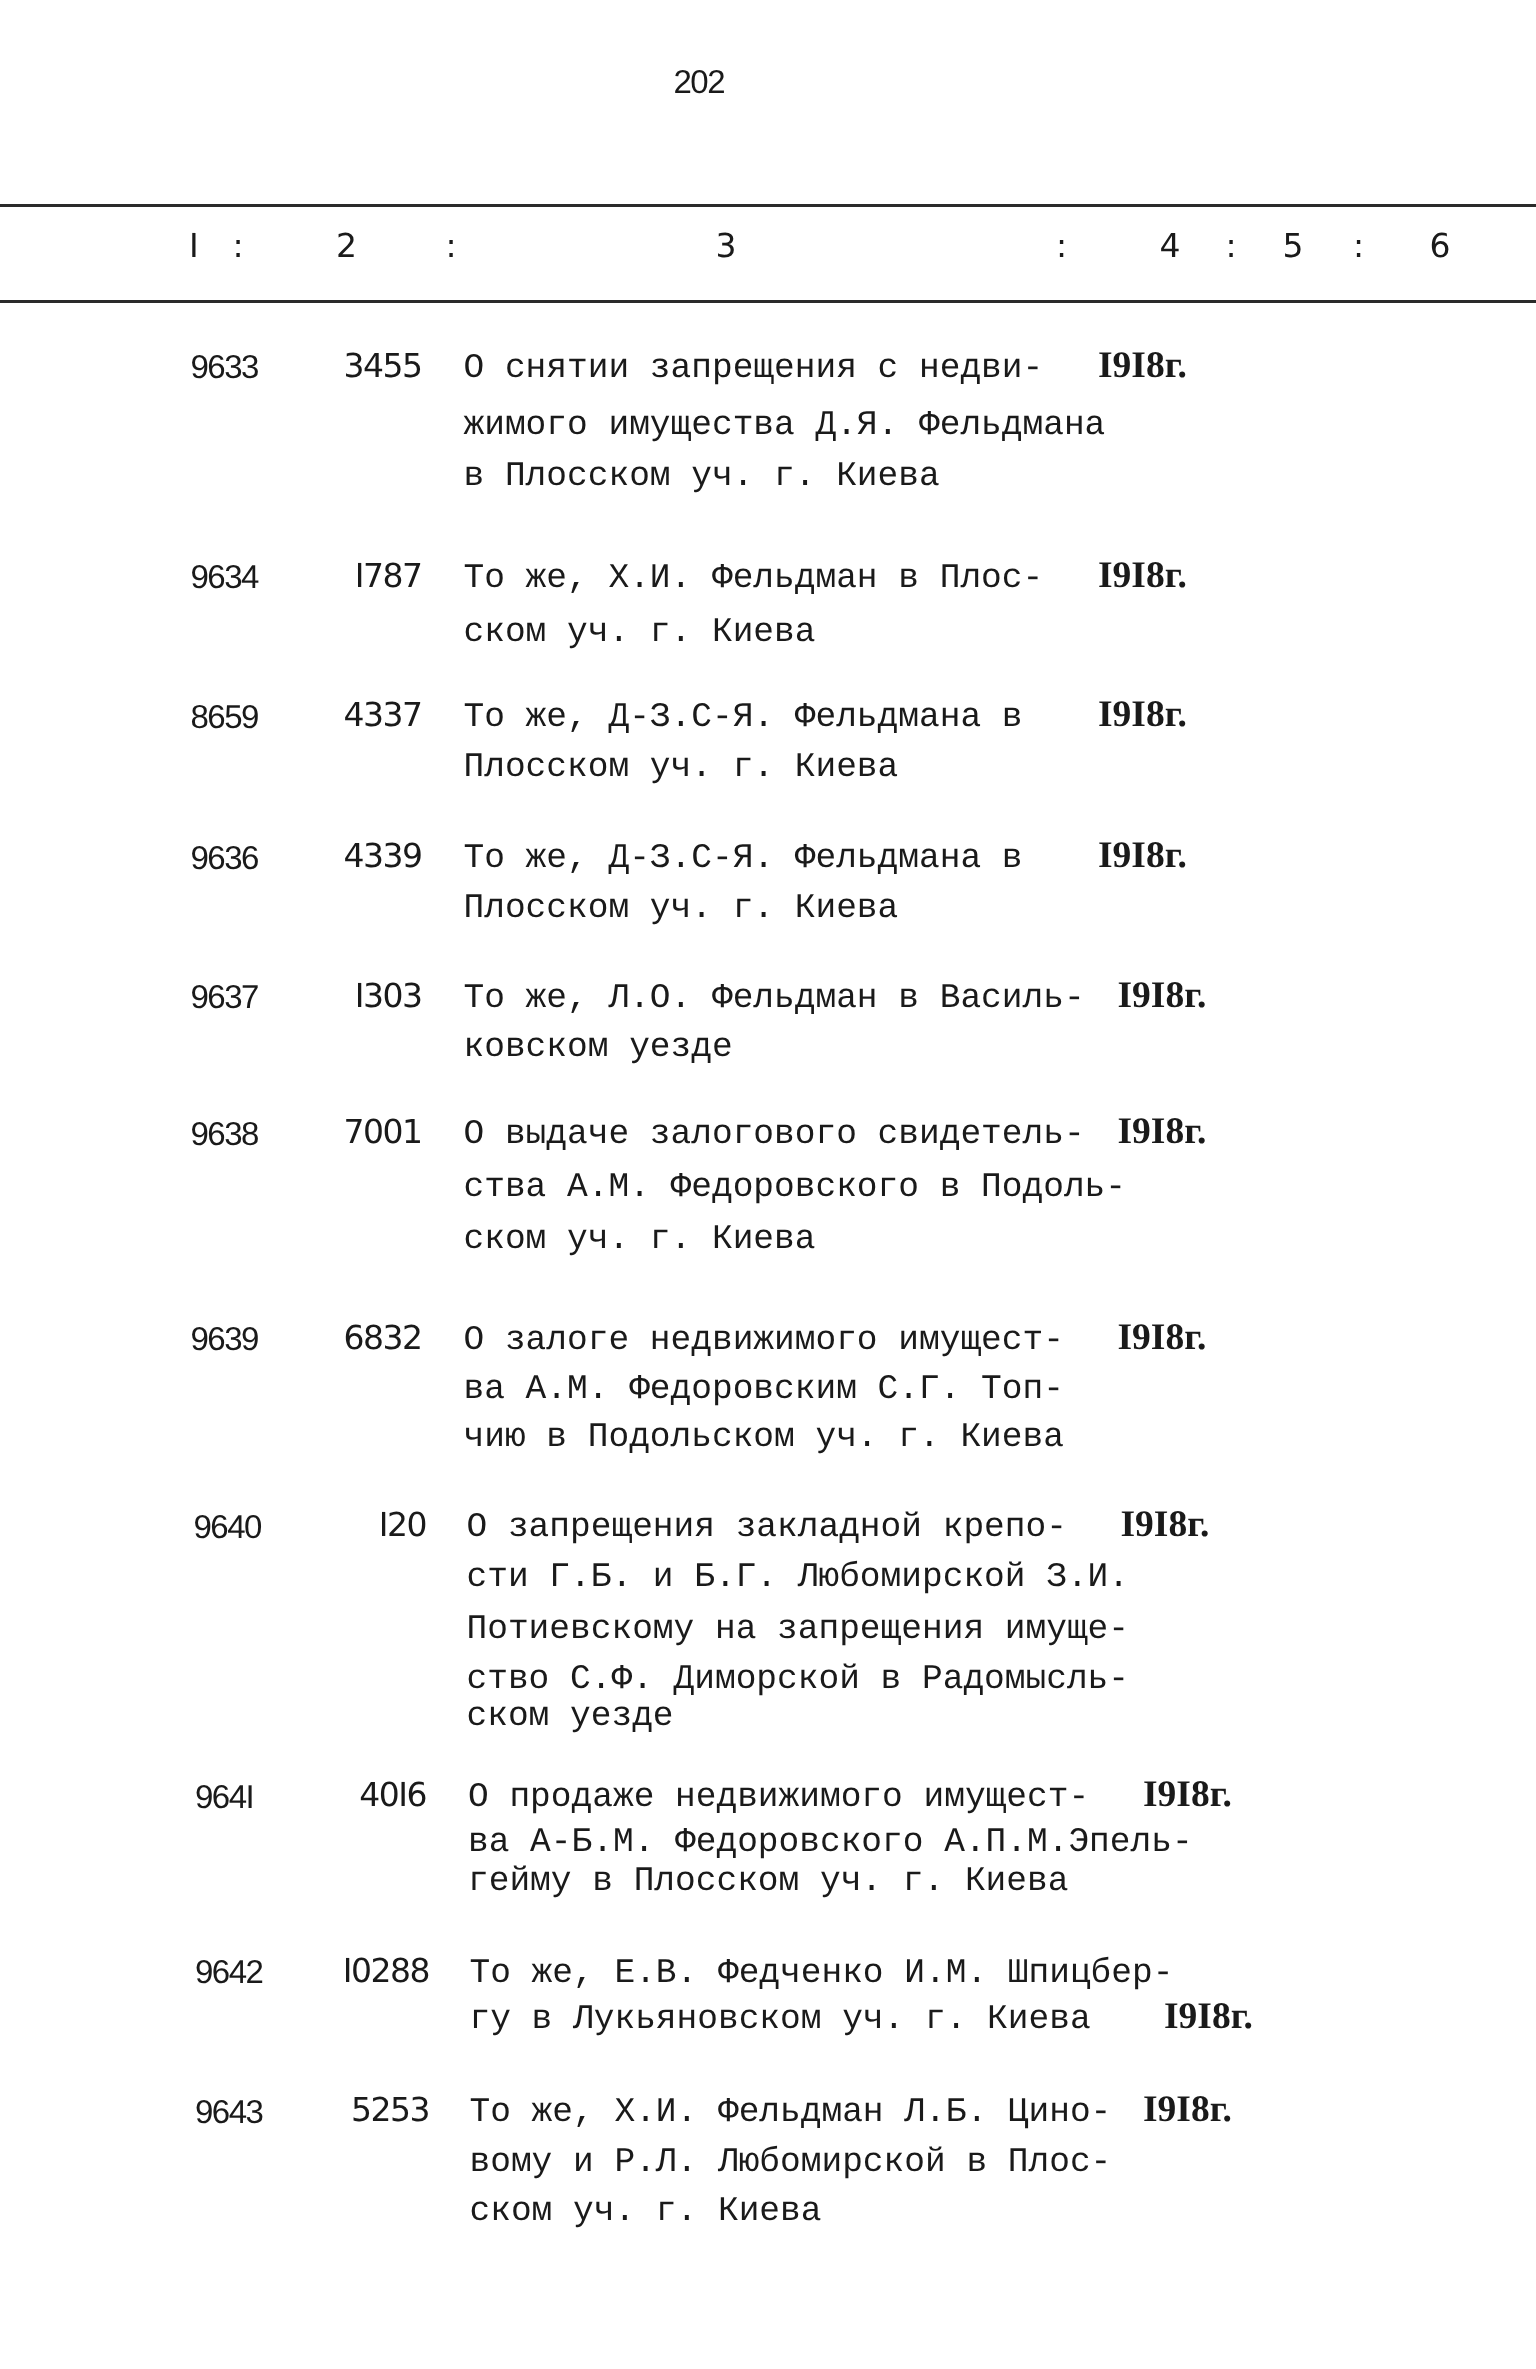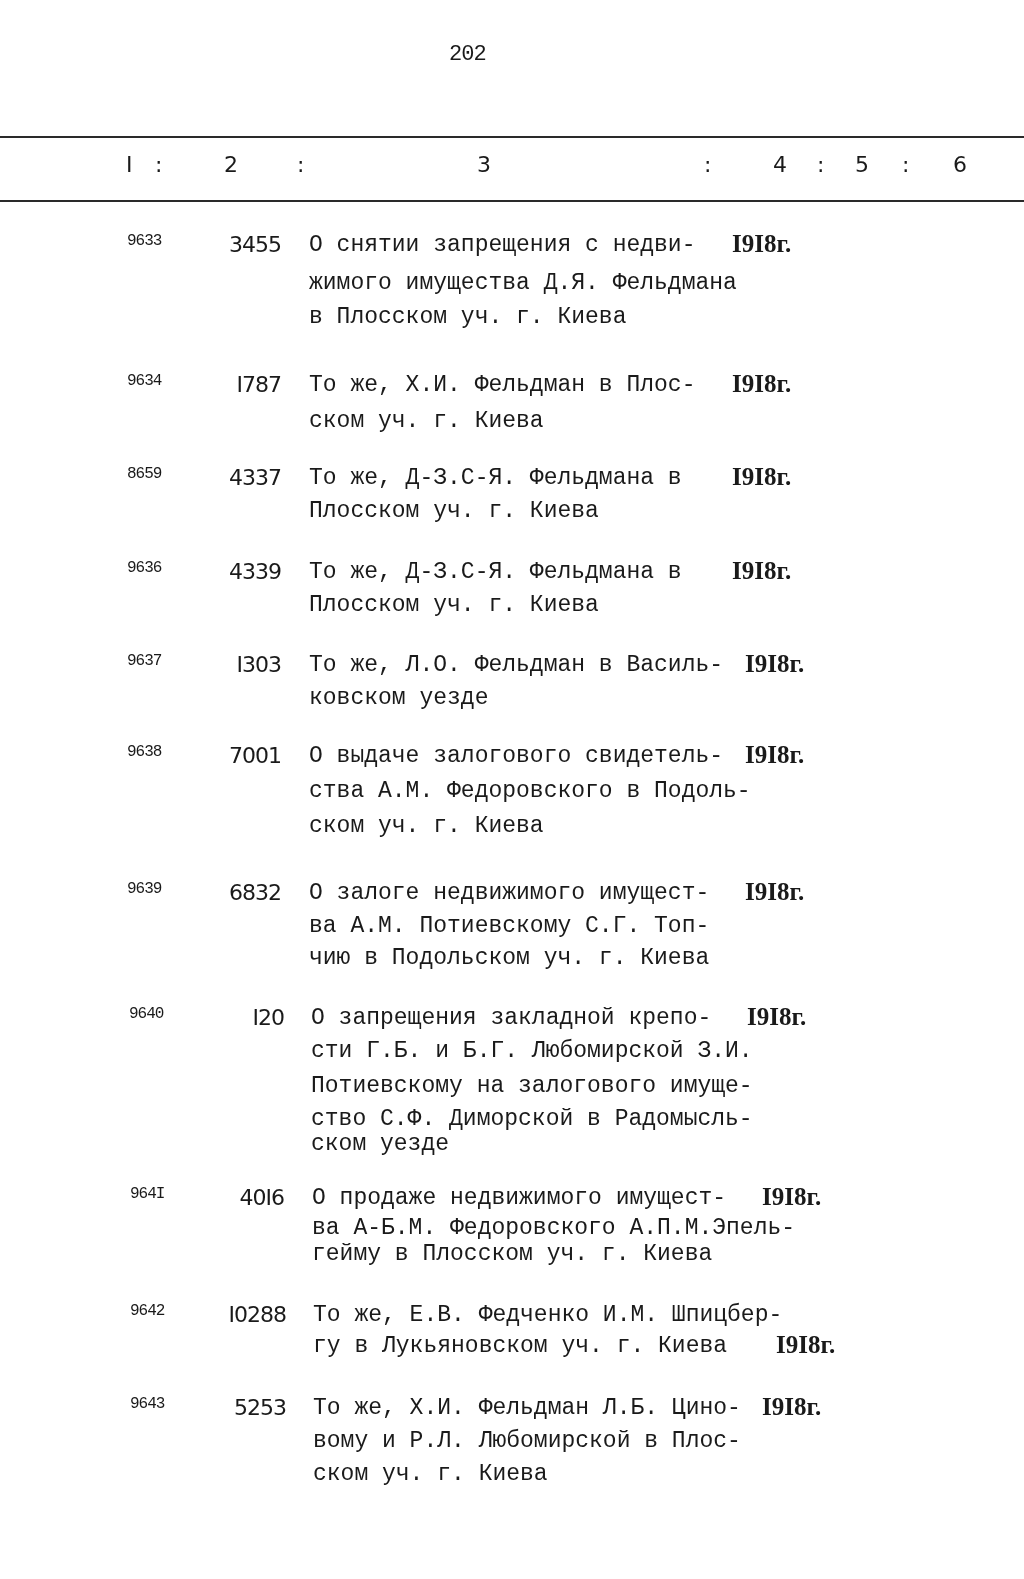--- a/index.html
+++ b/index.html
@@ -6,41 +6,41 @@
   body {
     width: 1024px; height: 1579px;
     background: #ffffff;
     position: relative;
     overflow: hidden;
     font-family: "Liberation Mono", "DejaVu Sans Mono", monospace;
     color: #1a1a1a;
   }
   .page-number {
     position: absolute; left: 449px; top: 42px;
-    font-family: Liberation Mono, monospace;
+    font-family: Liberation Sans, sans-serif;
     font-size: 22px; letter-spacing: -1px;
   }
   .rule {
     position: absolute; left: 0; width: 1024px; height: 2px;
     background: #2a2a2a;
   }
   .rule.top { top: 136px; }
   .rule.bottom { top: 200px; }
   .hdr {
     position: absolute; top: 152px;
     font-family: "DejaVu Sans", sans-serif;
     font-size: 22px;
   }
   .row { position: absolute; left: 0; width: 1024px; }
   .num, .code, .year, .line {
     position: absolute;
     font-size: 23px;
     white-space: pre;
   }
-  .num { font-family: Liberation Mono, monospace; font-size: 16px; letter-spacing: -1px; }
+  .num { font-family: Liberation Sans, sans-serif; font-size: 22px; letter-spacing: -1px; }
   .code { font-family: "DejaVu Sans", sans-serif; font-size: 22px; letter-spacing: -1px; text-align: right; width: 100px; }
   .year { font-family: "Liberation Serif", serif; font-size: 25px; font-weight: bold; }
 </style>
 </head>
 <body>
 
 <div class="page-number">202</div>
 
 <div class="rule top"></div>
 <div>
@@ -106,31 +106,31 @@
   <span class="year" style="left:745px;top:-2px">I9I8г.</span>
   <span class="line" style="left:309px;top:35px">ства А.М. Федоровского в Подоль-</span>
   <span class="line" style="left:309px;top:70px">ском уч. г. Киева</span>
 </div>
 
 <div class="row" style="top:880px">
   <span class="num" style="left:127px;top:0">9639</span>
   <span class="code" style="left:181px;top:0">6832</span>
   <span class="line" style="left:309px;top:0">О залоге недвижимого имущест-</span>
   <span class="year" style="left:745px;top:-2px">I9I8г.</span>
-  <span class="line" style="left:309px;top:33px">ва А.М. Потиевскому С.Г. Топ-</span>
+  <span class="line" style="left:309px;top:33px">ва А.М. Федоровским С.Г. Топ-</span>
   <span class="line" style="left:309px;top:65px">чию в Подольском уч. г. Киева</span>
 </div>
 
 <div class="row" style="top:1005px">
   <span class="num" style="left:129px;top:0">9640</span>
   <span class="code" style="left:184px;top:0">I20</span>
   <span class="line" style="left:311px;top:0">О запрещения закладной крепо-</span>
   <span class="year" style="left:747px;top:-2px">I9I8г.</span>
   <span class="line" style="left:311px;top:33px">сти Г.Б. и Б.Г. Любомирской З.И.</span>
-  <span class="line" style="left:311px;top:68px">Потиевскому на залогового имуще-</span>
+  <span class="line" style="left:311px;top:68px">Потиевскому на запрещения имуще-</span>
   <span class="line" style="left:311px;top:101px">ство С.Ф. Диморской в Радомысль-</span>
   <span class="line" style="left:311px;top:126px">ском уезде</span>
 </div>
 
 <div class="row" style="top:1185px">
   <span class="num" style="left:130px;top:0">964I</span>
   <span class="code" style="left:184px;top:0">40I6</span>
   <span class="line" style="left:312px;top:0">О продаже недвижимого имущест-</span>
   <span class="year" style="left:762px;top:-2px">I9I8г.</span>
   <span class="line" style="left:312px;top:30px">ва А-Б.М. Федоровского А.П.М.Эпель-</span>

